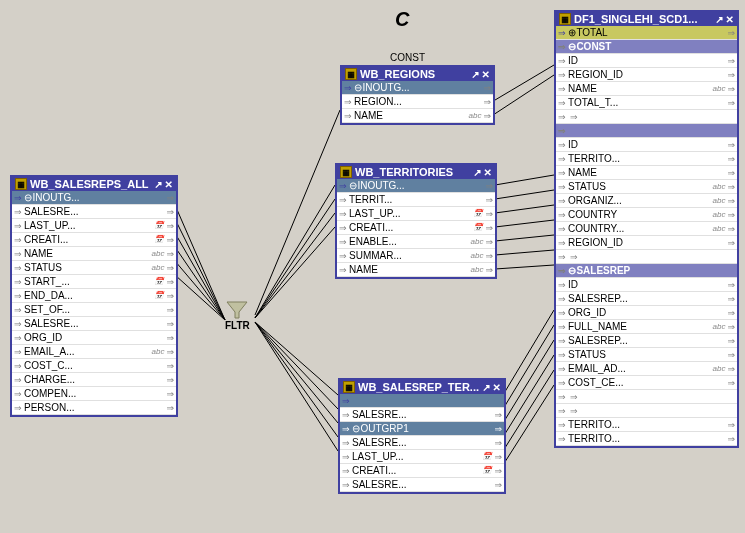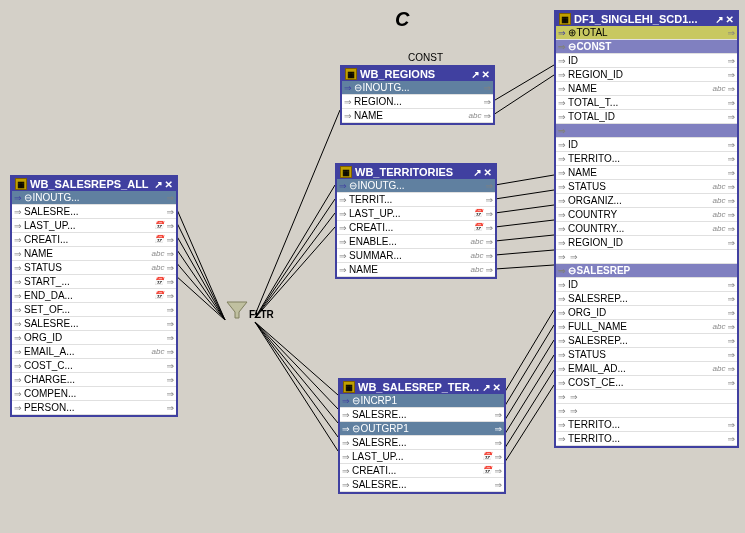--- a/index.html
+++ b/index.html
@@ -106,22 +106,22 @@
     }
     .row-end-arrow {
       color: #808080;
       font-size: 9px;
       margin-left: 2px;
     }
     
     .fltr-symbol {
       position: absolute;
       display: flex;
-      flex-direction: row;
-      align-items: flex-end;
+      flex-direction: column;
+      align-items: flex-start;
       font-size: 10px;
       font-weight: bold;
     }
     .fltr-funnel {
       width: 24px;
       height: 20px;
     }
     
     .c-label {
       position: absolute;
@@ -178,21 +178,21 @@
     <line x1="503" y1="395" x2="554" y2="310" stroke="#000" stroke-width="1"></line>
     <line x1="503" y1="409" x2="554" y2="325" stroke="#000" stroke-width="1"></line>
     <line x1="503" y1="423" x2="554" y2="340" stroke="#000" stroke-width="1"></line>
     <line x1="503" y1="437" x2="554" y2="355" stroke="#000" stroke-width="1"></line>
     <line x1="503" y1="451" x2="554" y2="370" stroke="#000" stroke-width="1"></line>
     <line x1="503" y1="465" x2="554" y2="385" stroke="#000" stroke-width="1"></line>
   </svg>
 
   <div class="c-label" style="left:395px; top:8px;">C</div>
 
-  <div class="const-label" style="left:408px; top:52px;">CONST</div>
+  <div class="const-label" style="left:390px; top:52px;">CONST</div>
 
   <div class="fltr-symbol" style="left:225px; top:300px;">
     <svg class="fltr-funnel" viewBox="0 0 24 20">
       <polygon points="2,2 22,2 14,12 14,18 10,18 10,12" fill="#c0c0a0" stroke="#808060" stroke-width="1"></polygon>
     </svg>
     <span>FLTR</span>
   </div>
 
   <div class="table-widget" style="left:554px; top:10px; width:185px;">
     <div class="table-header">
@@ -232,21 +232,20 @@
       <span class="row-type-icon">abc</span>
       <span class="row-end-arrow">⇒</span>
     </div>
     <div class="table-row-item">
       <span class="row-arrow">⇒</span>
       <span class="row-name">TOTAL_T...</span>
       <span class="row-end-arrow">⇒</span>
     </div>
     <div class="table-row-item">
       <span class="row-arrow">⇒</span>
-      <span class="row-name">TOTAL_ID</span>
       <span class="row-end-arrow">⇒</span>
     </div>
 
     <div class="table-row-item group-header">
       <span class="row-arrow">⇒</span>
     </div>
     <div class="table-row-item">
       <span class="row-arrow">⇒</span>
       <span class="row-name">ID</span>
       <span class="row-end-arrow">⇒</span>
@@ -449,21 +448,20 @@
         <span class="table-icon">▦</span>
         <span>WB_SALESREP_TER...</span>
       </div>
       <div class="icons">
         <span>↗</span>
         <span>✕</span>
       </div>
     </div>
     <div class="table-row-item highlight">
       <span class="row-arrow active">⇒</span>
-      <span class="row-name">⊖INCRP1</span>
     </div>
     <div class="table-row-item">
       <span class="row-arrow">⇒</span>
       <span class="row-name">SALESRE...</span>
       <span class="row-end-arrow">⇒</span>
     </div>
     <div class="table-row-item" style="background:#6080a0; color:white;">
       <span class="row-arrow" style="color:white;">⇒</span>
       <span class="row-name">⊖OUTGRP1</span>
       <span style="color:white; font-size:9px; margin-left:2px;">⇒</span>

